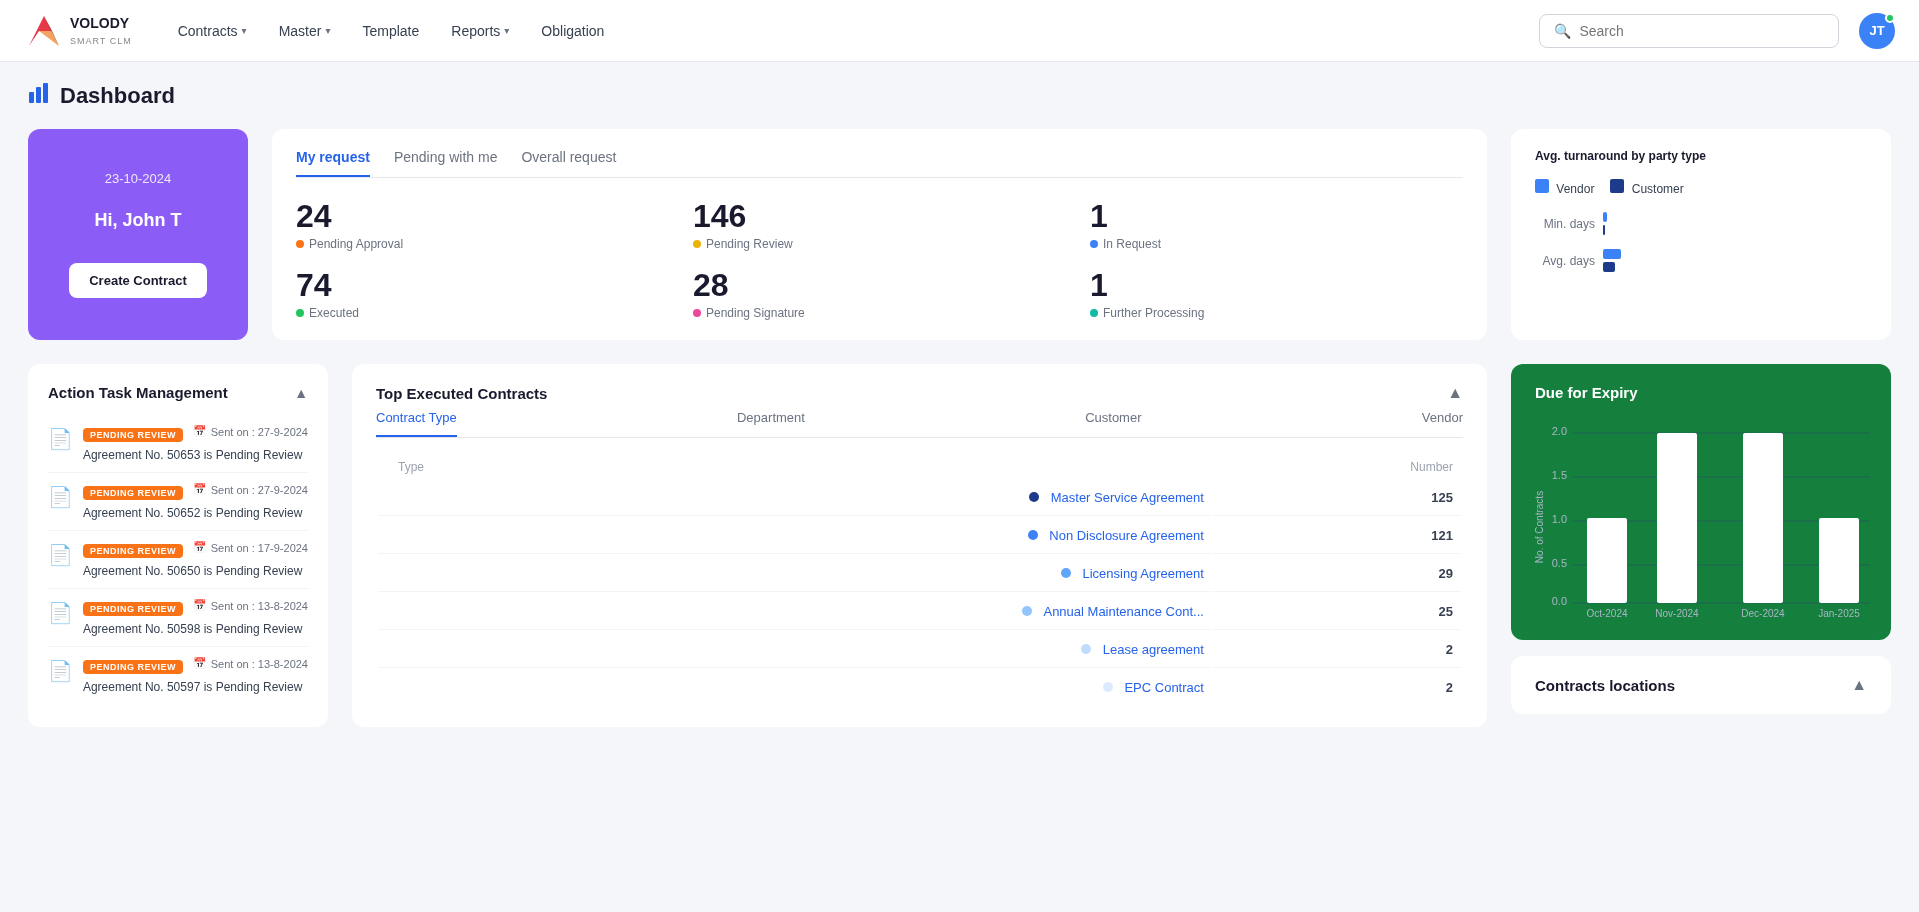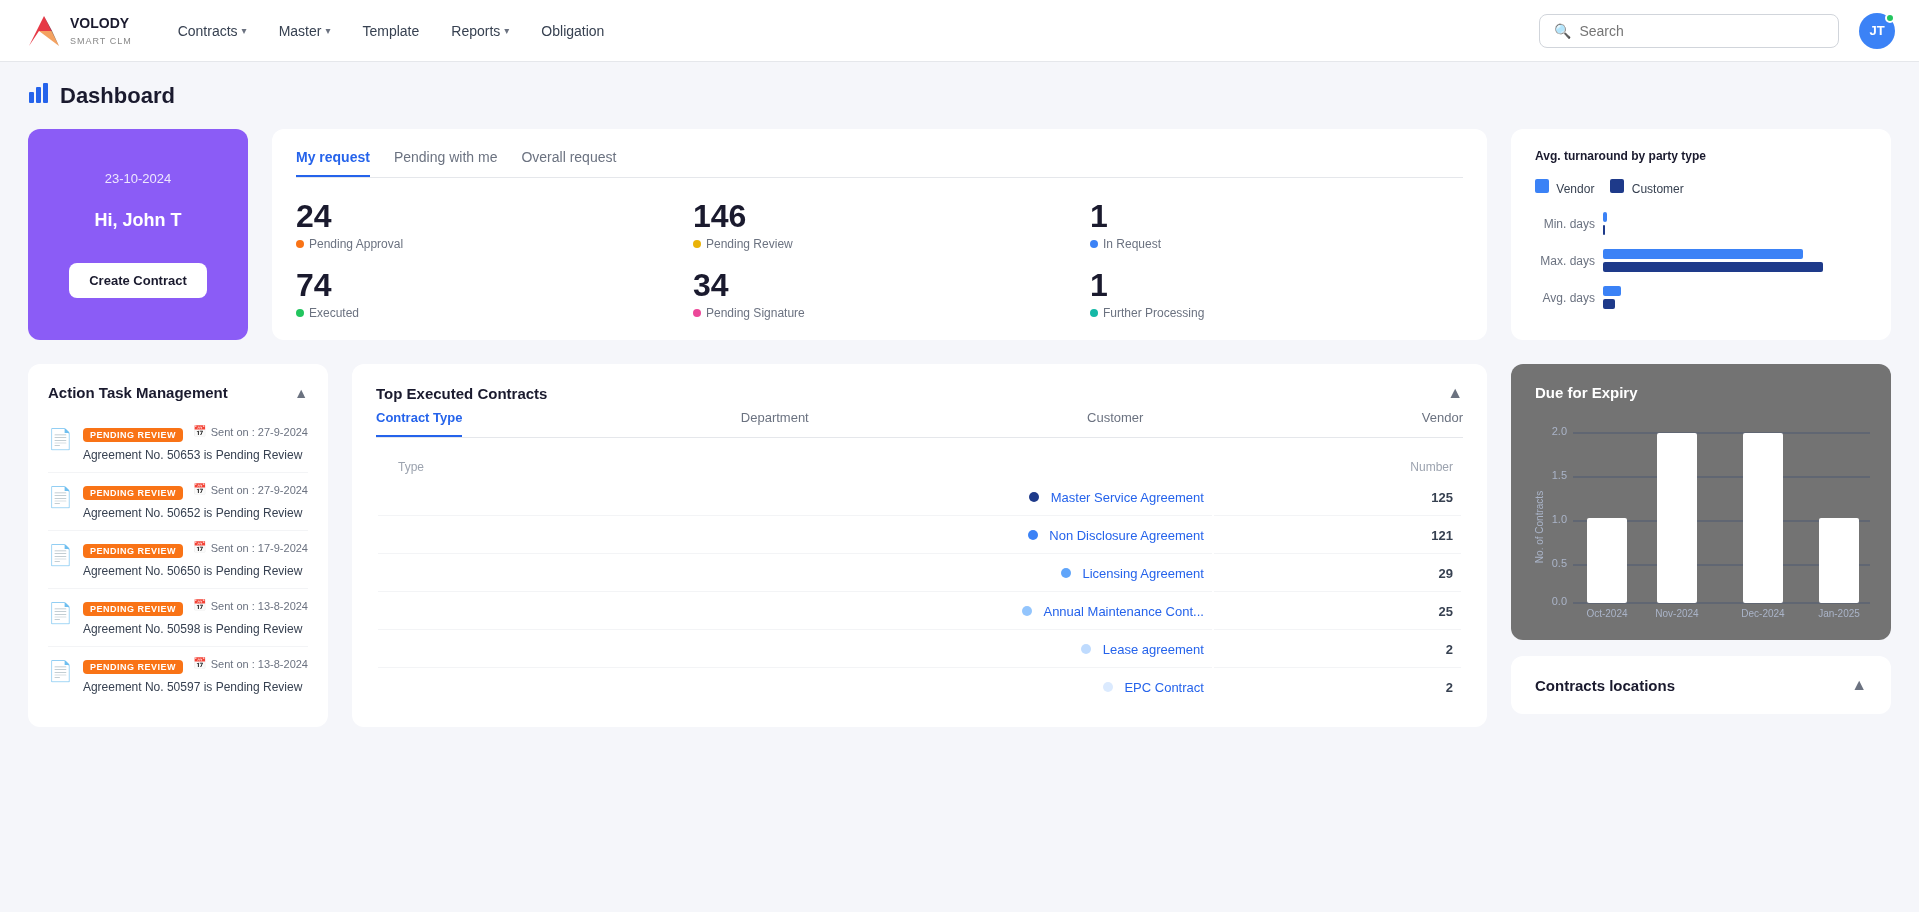--- a/index.html
+++ b/index.html
@@ -112,32 +112,32 @@
     .task-icon { color: #60a5fa; font-size: 20px; margin-top: 2px; }
     .task-content { flex: 1; }
     .task-badge { background: #f97316; color: #fff; font-size: 9px; font-weight: 700; padding: 2px 7px; border-radius: 4px; display: inline-block; margin-bottom: 4px; letter-spacing: 0.5px; }
     .task-date { font-size: 11px; color: #6b7280; float: right; display: flex; align-items: center; gap: 4px; }
     .task-desc { font-size: 12px; color: #374151; font-weight: 500; margin-top: 2px; }
 
     
     .contracts-section { background: #fff; border-radius: 12px; padding: 20px 24px; }
     .contracts-tabs { display: flex; gap: 20px; border-bottom: 1px solid #e5e7eb; margin-bottom: 16px; align-items: center; justify-content: space-between; }
     .contracts-tab { font-size: 13px; color: #6b7280; cursor: pointer; padding-bottom: 10px; border-bottom: 2px solid transparent; }
-    .contracts-tab.active { color: #2563eb; border-bottom: 2px solid #2563eb; font-weight: 700; }
+    .contracts-tab.active { color: #2563eb; border-bottom: 2px solid #2563eb; font-weight: 400; }
     .contracts-table { width: 100%; }
     .contracts-table th { font-size: 12px; color: #9ca3af; font-weight: 500; text-align: left; padding: 4px 8px; }
     .contracts-table td { font-size: 13px; padding: 10px 8px; border-bottom: 1px solid #f3f4f6; text-align: right; }
     .contracts-table tr:last-child td { border-bottom: none; }
     .contract-name { color: #2563eb; font-weight: 500; cursor: pointer; }
     .contract-num { color: #374151; font-weight: 600; }
     .scroll-btn { color: #6b7280; cursor: pointer; font-size: 16px; }
 
     
     .expiry-section {
-      background: #737373; border-radius: 12px; padding: 20px 24px; color: #fff;
+      background: #15803d; border-radius: 12px; padding: 20px 24px; color: #fff;
     }
     .expiry-title { font-size: 15px; font-weight: 700; margin-bottom: 16px; }
 
     
     .locations-section { background: #fff; border-radius: 12px; padding: 20px 24px; }
   </style>
 </head>
 <body>
 
 <nav class="navbar">
@@ -235,21 +235,21 @@
             </div>
         </div>
         <div class="stat-item">
           <div class="stat-number">74</div>
           <div class="stat-label">
               <span class="dot dot-green"></span>
               <span>Executed</span>
             </div>
         </div>
         <div class="stat-item">
-          <div class="stat-number">34</div>
+          <div class="stat-number">28</div>
           <div class="stat-label">
               <span class="dot dot-pink"></span>
               <span>Pending Signature</span>
             </div>
         </div>
         <div class="stat-item">
           <div class="stat-number">1</div>
           <div class="stat-label">
               <span class="dot dot-teal"></span>
               <span>Further Processing</span>
@@ -272,27 +272,20 @@
       </div>
       <div class="chart-bars">
         <div class="bar-row">
           <div class="bar-label">Min. days</div>
           <div class="bar-group">
             <div class="bar" style="background:#3b82f6;width:4px;"></div>
             <div class="bar" style="background:#1e3a8a;width:2px;"></div>
           </div>
         </div>
         <div class="bar-row">
-          <div class="bar-label">Max. days</div>
-          <div class="bar-group">
-            <div class="bar" style="background:#3b82f6;width:200px;"></div>
-            <div class="bar" style="background:#1e3a8a;width:220px;"></div>
-          </div>
-        </div>
-        <div class="bar-row">
           <div class="bar-label">Avg. days</div>
           <div class="bar-group">
             <div class="bar" style="background:#3b82f6;width:18px;"></div>
             <div class="bar" style="background:#1e3a8a;width:12px;"></div>
           </div>
         </div>
       </div>
     </div>
   </div>
 

